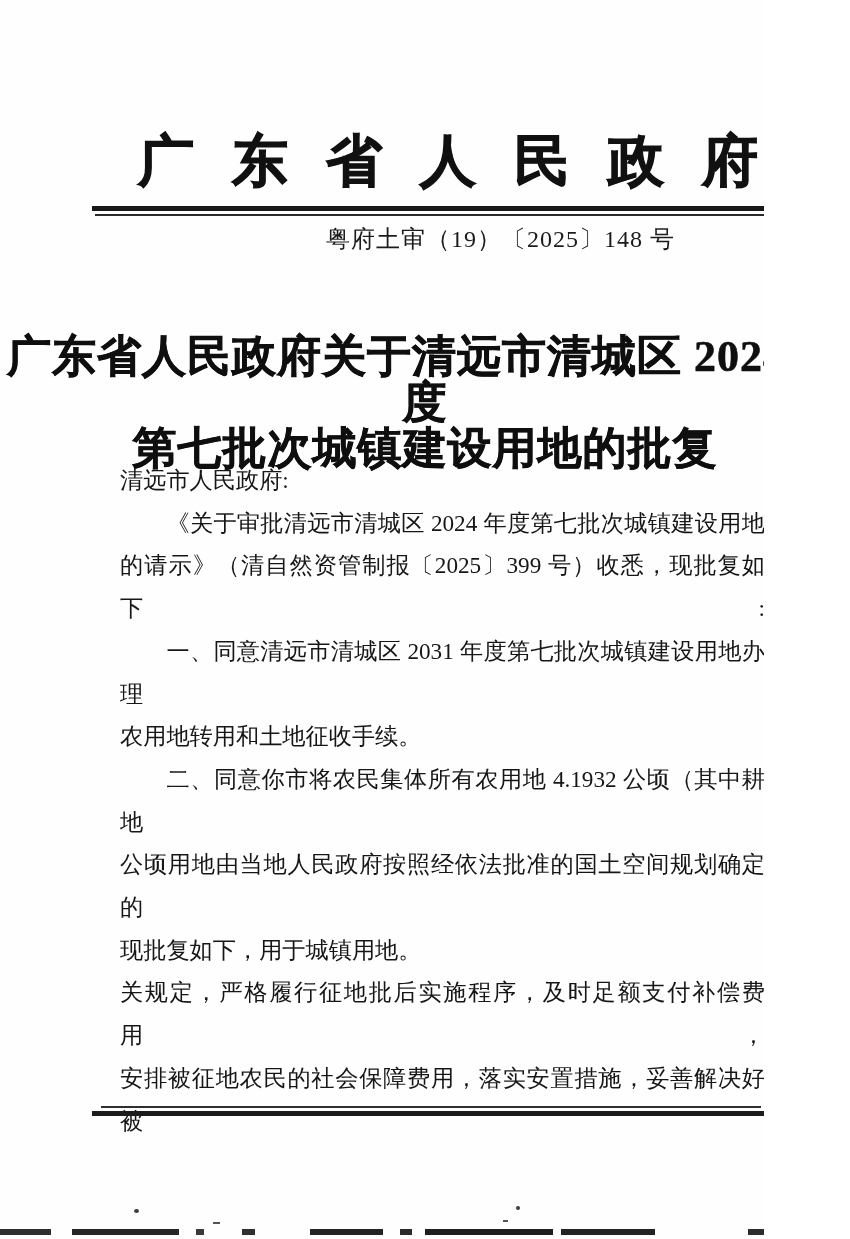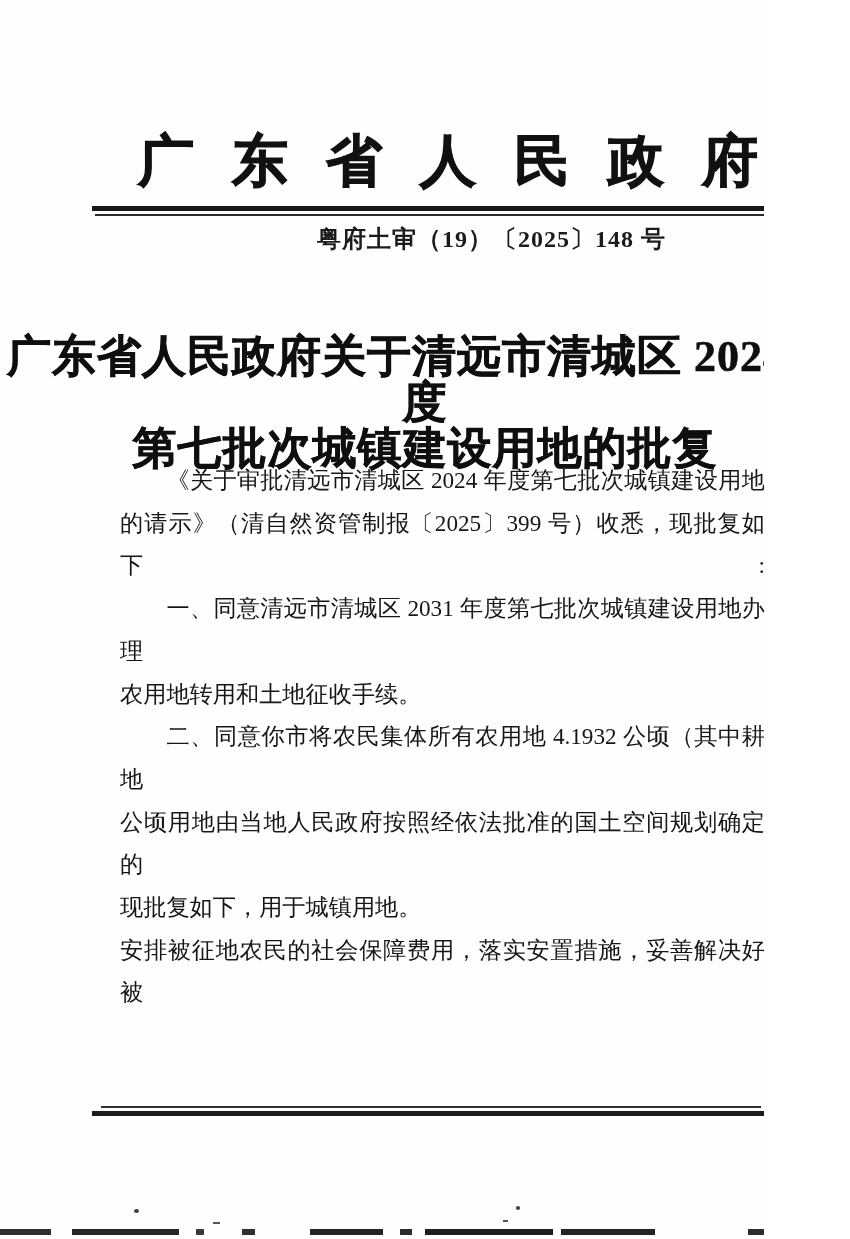--- a/index.html
+++ b/index.html
@@ -41,23 +41,23 @@
     position: absolute;
     top: 214px;
     left: 95px;
     width: 671px;
     height: 2px;
     background: #2a2a2a;
   }
   .doc-number {
     position: absolute;
     top: 223px;
-    right: 98px;
+    right: 89px;
     font-size: 24px;
-    font-weight: 700;
+    font-weight: 400;
     letter-spacing: 1px;
     white-space: nowrap;
   }
 
   
   .title {
     position: absolute;
     top: 334px;
     left: 0;
     width: 850px;
@@ -172,27 +172,29 @@
   <div class="rule-top-thick"></div>
   <div class="rule-top-thin"></div>
   <div class="doc-number">粤府土审（19）〔2025〕148 号</div>
 
   <div class="title">
     <div>广东省人民政府关于清远市清城区 2024 年度</div>
     <div>第七批次城镇建设用地的批复</div>
   </div>
 
   <div class="body-text">
+    <div class="line">清远市人民政府:</div>
     <div class="line indent fill">《关于审批清远市清城区 2024 年度第七批次城镇建设用地</div>
     <div class="line fill">的请示》（清自然资管制报〔2025〕399 号）收悉，现批复如下:</div>
     <div class="line indent fill">一、同意清远市清城区 2031 年度第七批次城镇建设用地办理</div>
     <div class="line">农用地转用和土地征收手续。</div>
     <div class="line indent fill">二、同意你市将农民集体所有农用地 4.1932 公顷（其中耕地</div>
     <div class="line fill">公顷用地由当地人民政府按照经依法批准的国土空间规划确定的</div>
     <div class="line">现批复如下，用于城镇用地。</div>
+    <div class="line fill">关规定，严格履行征地批后实施程序，及时足额支付补偿费用，</div>
     <div class="line fill">安排被征地农民的社会保障费用，落实安置措施，妥善解决好被</div>
 
   </div>
 
   <div class="rule-bottom-thin"></div>
   <div class="rule-bottom-thick"></div>
 
   <div class="scan-edge-bar"></div>
   <div class="scan-dot-1"></div>
   <div class="scan-dot-2"></div>

